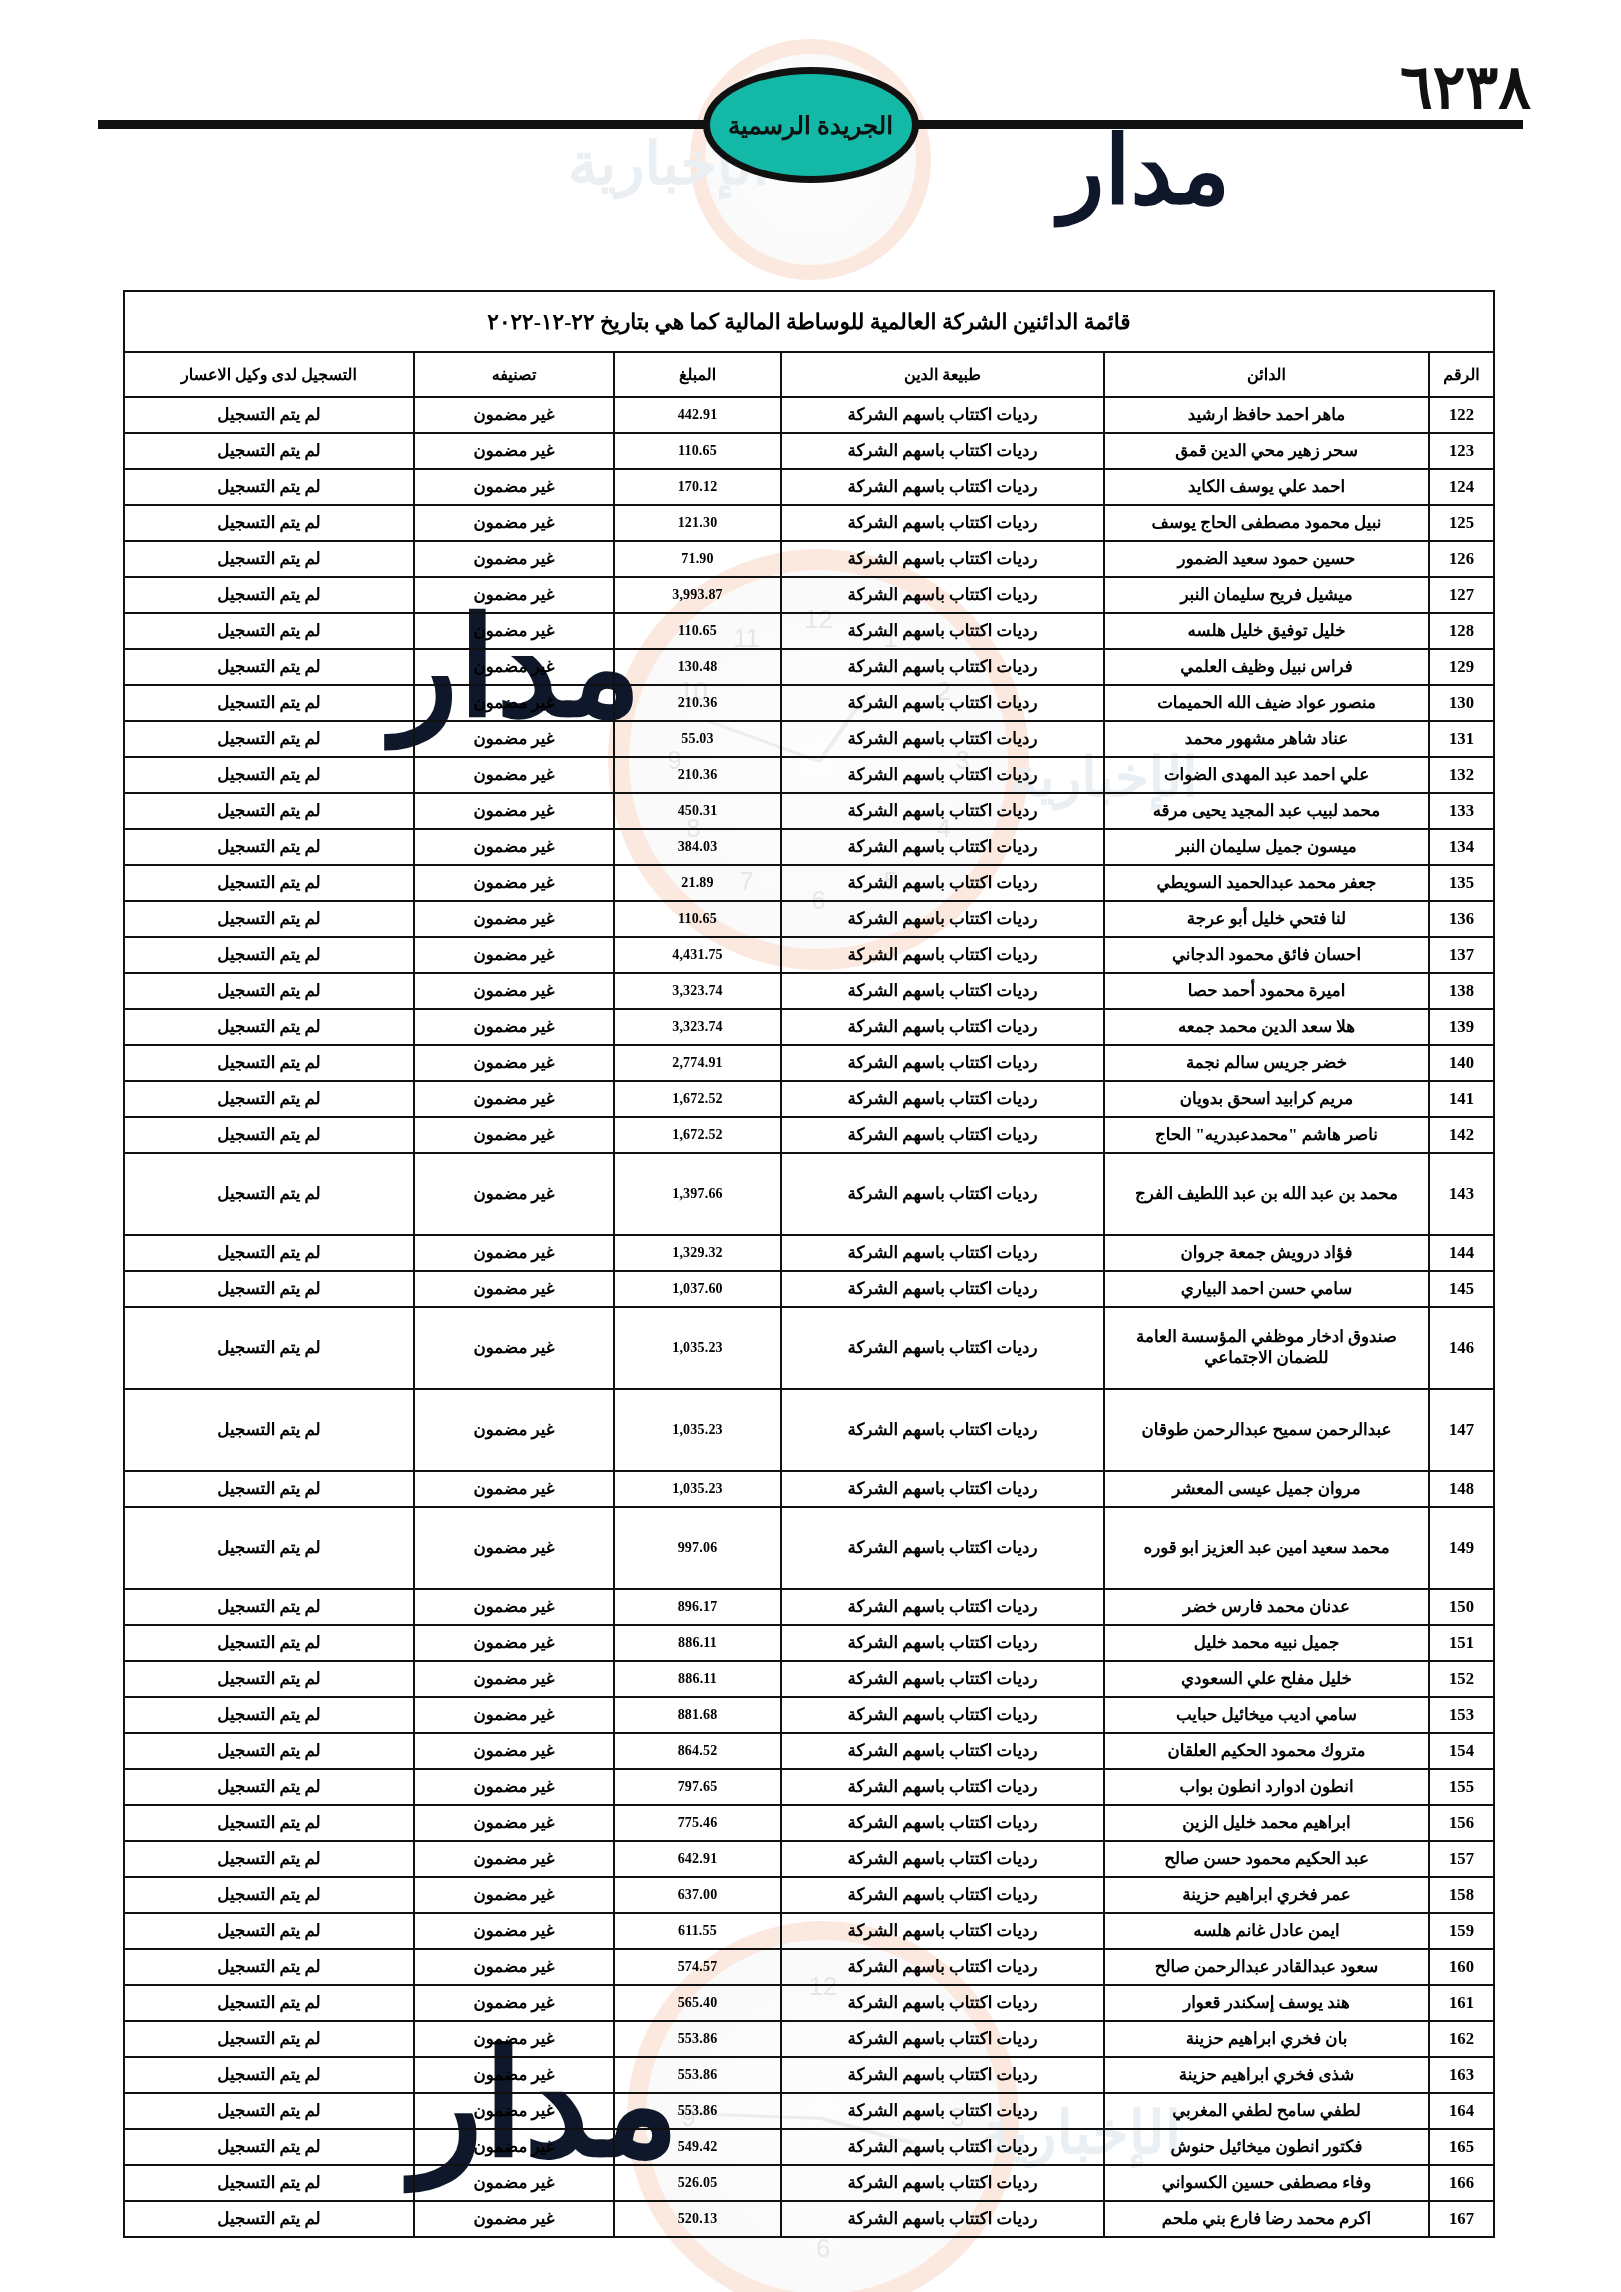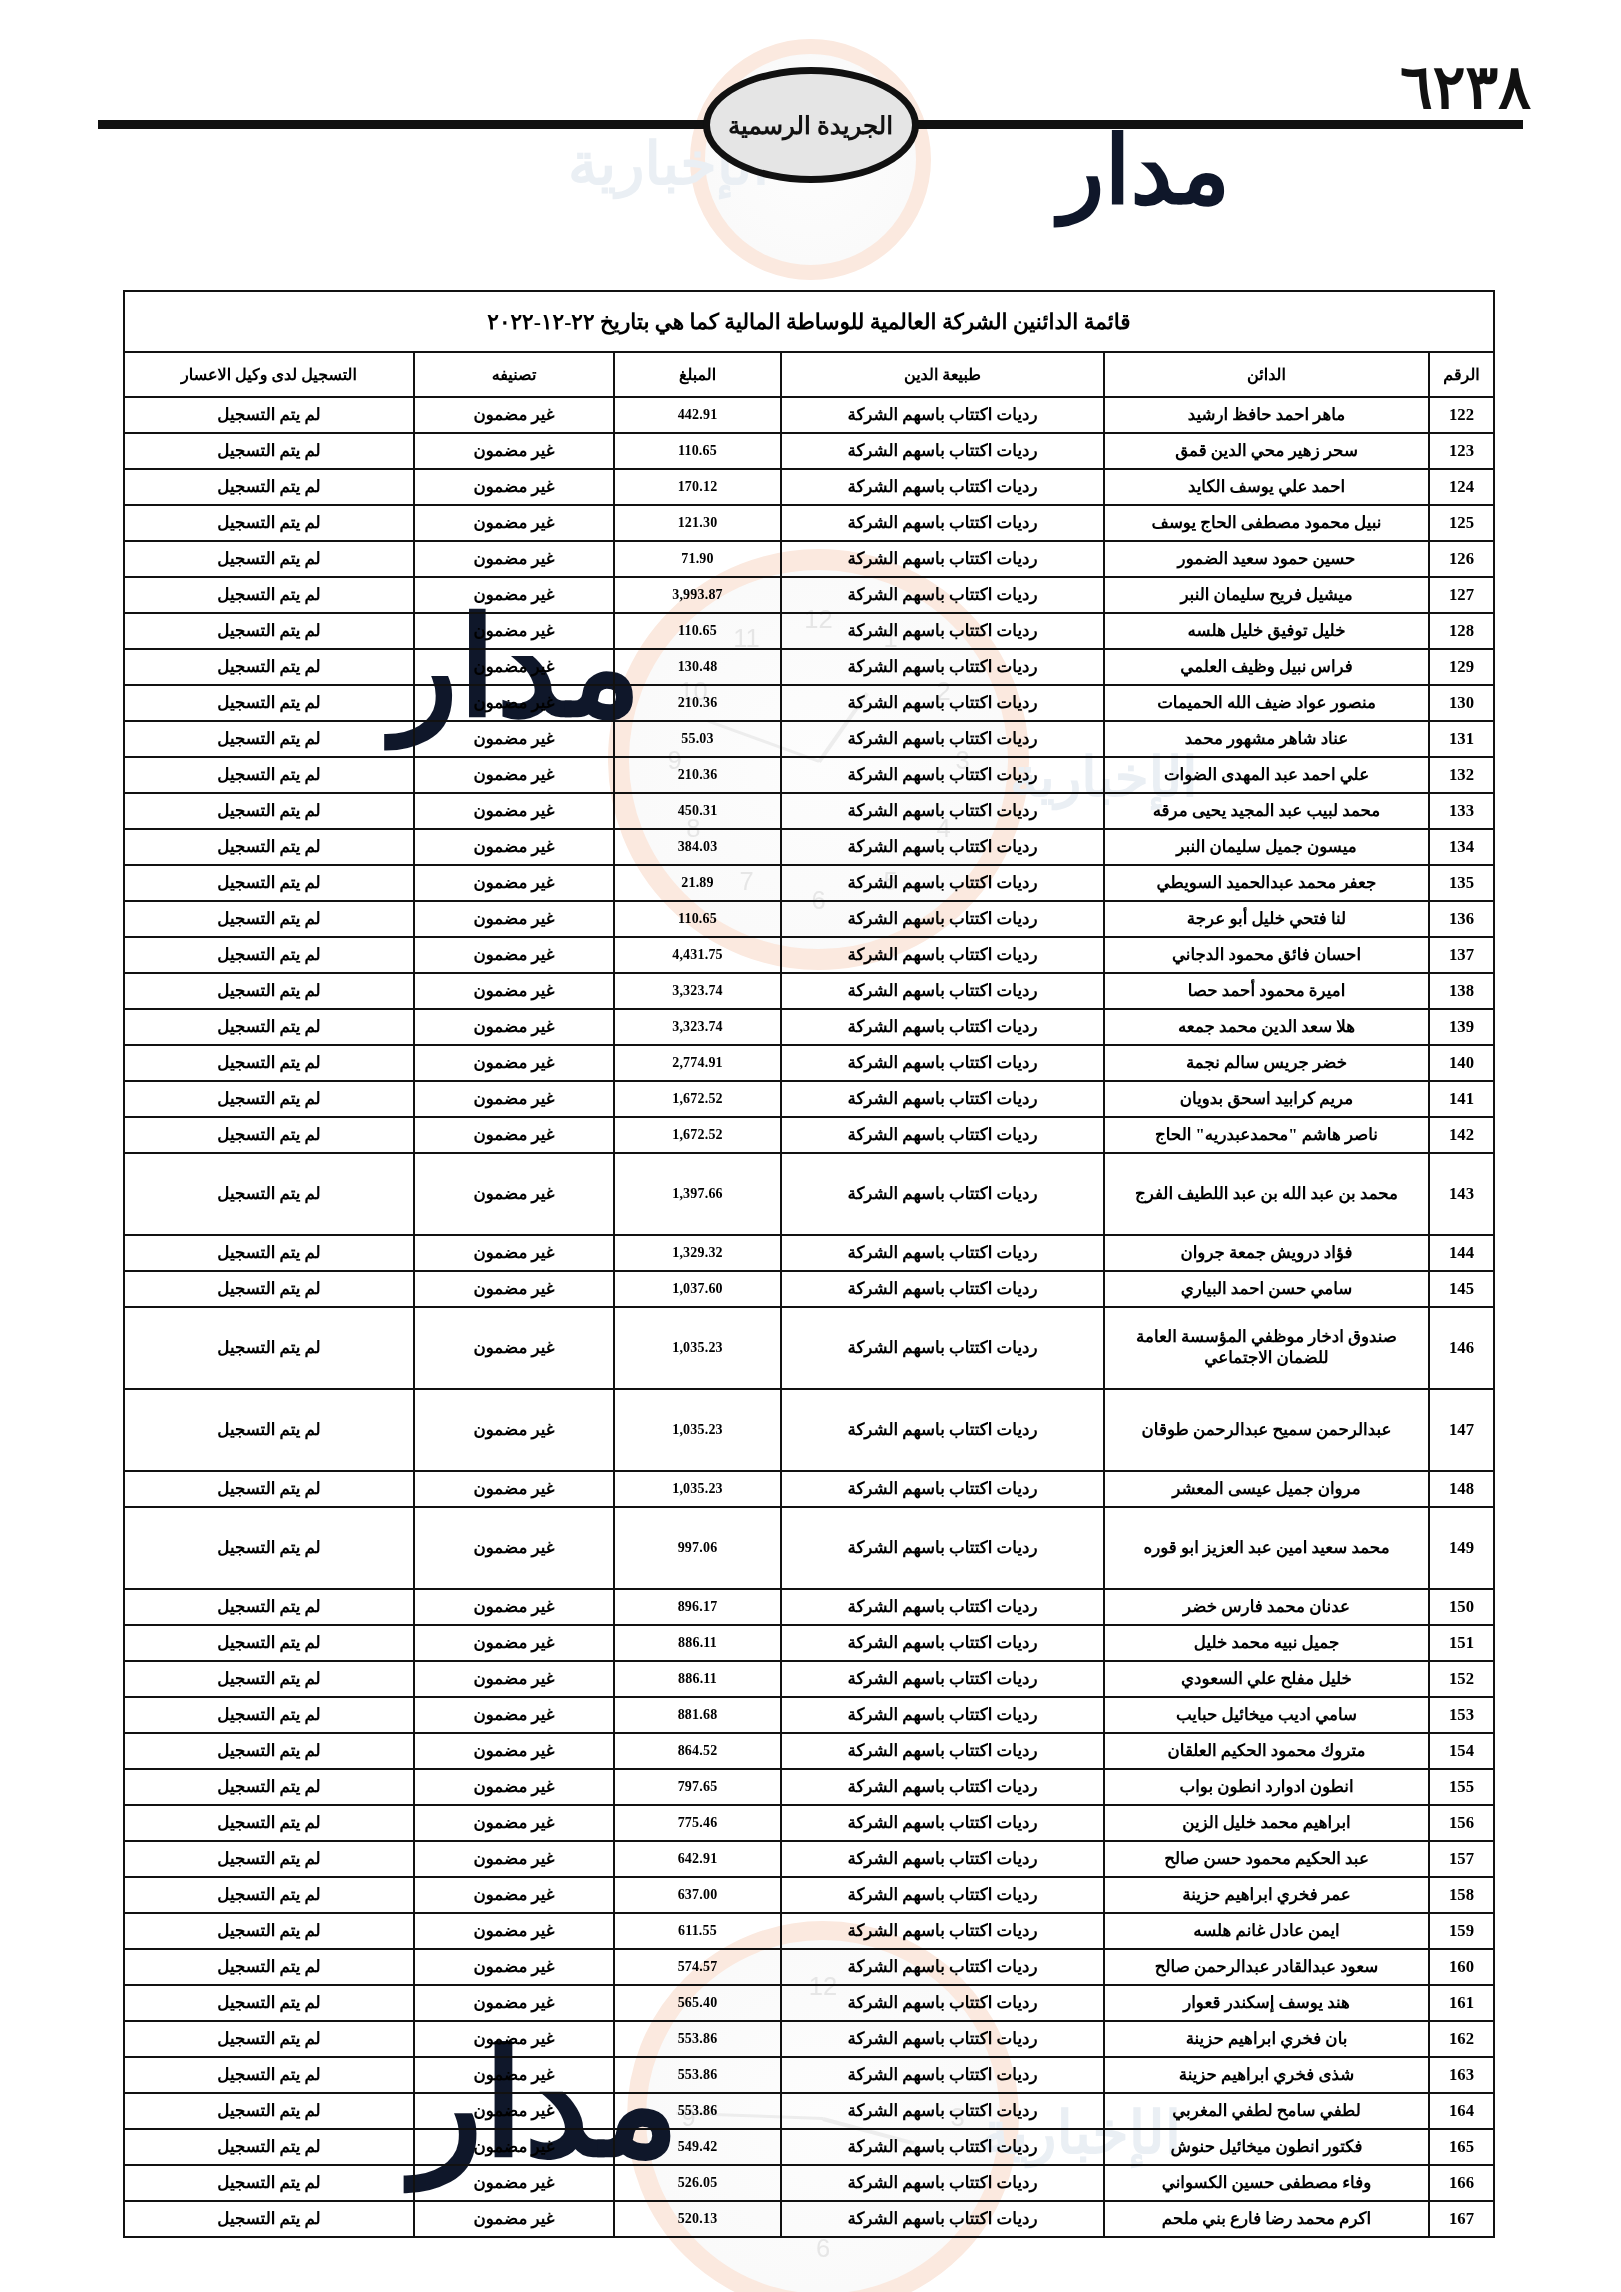--- a/index.html
+++ b/index.html
@@ -82,21 +82,21 @@
   }
   .mast-oval {
     position: absolute;
     left: 50%;
     top: -43px;
     transform: translateX(-50%);
     width: 202px;
     height: 102px;
     border: 7.8px solid #111111;
     border-radius: 50%;
-    background: #e5e5e5;
+    background: #14b8a6;
     display: flex;
     align-items: center;
     justify-content: center;
   }
   .mast-oval span {
     font-size: 24.5px;
     font-weight: bold;
     color: #111111;
     font-family: "Liberation Serif", serif;
   }

